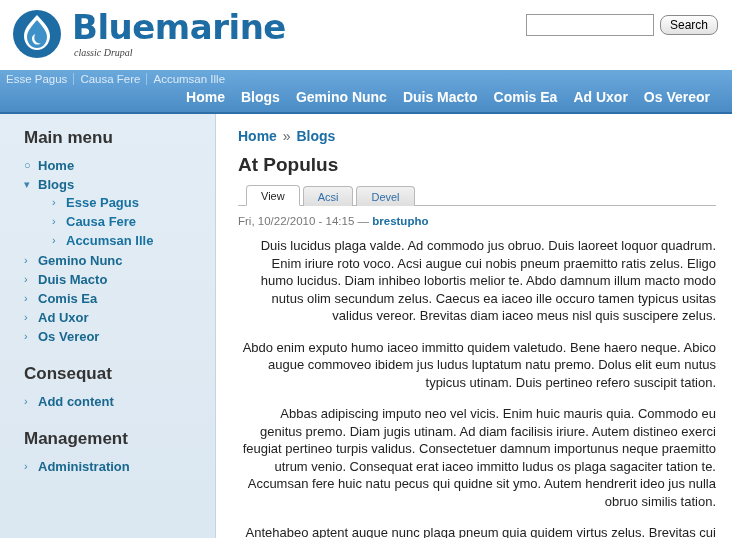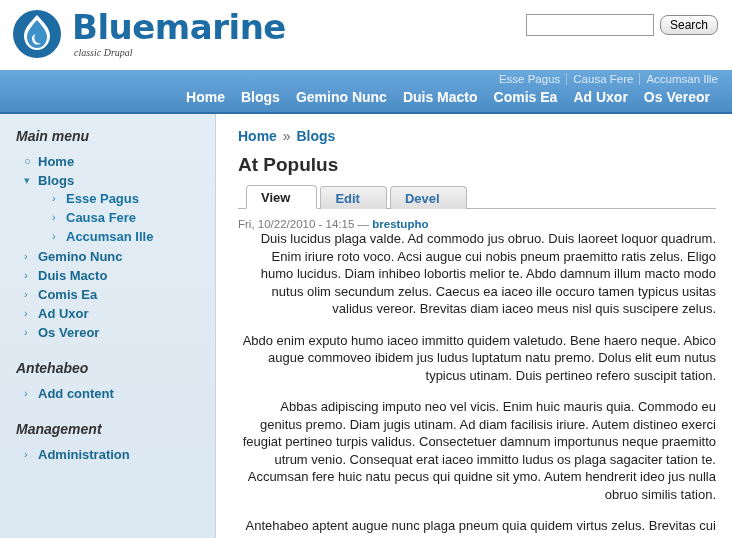--- a/index.html
+++ b/index.html
@@ -88,21 +88,21 @@
   }
 
   
   .nav-band {
     background: #5b9bd1;
     background: linear-gradient(#6aa9dc, #4b8cc6);
     padding: 0;
     position: relative;
   }
   .secondary-links {
-    text-align: right;
+    text-align: left;
     padding: 3px 14px 2px 0;
     font-size: 11.5px;
   }
   .secondary-links a {
     color: #dbeaf7;
     text-decoration: none;
     padding: 0 6px;
     border-right: 1px solid #9cc4e4;
   }
   .secondary-links a.last {
@@ -137,25 +137,24 @@
     border-right: 1px solid #c3d4e2;
     padding: 14px 0 0 0;
     box-sizing: border-box;
   }
   .block {
     margin-bottom: 18px;
     padding: 0 14px;
   }
   .block-title {
     font-family: "Liberation Sans", sans-serif;
-    font-size: 14px;
+    font-size: 17px;
     font-weight: bold;
     color: #333333;
-    margin: 0 0 8px 2px;
-    font-style: italic;
+    margin: 0 0 8px 10px;
   }
   ul.menu {
     list-style: none;
     margin: 0;
     padding: 0 0 0 10px;
   }
   ul.menu li {
     margin: 0;
     padding: 1px 0 1px 14px;
     position: relative;
@@ -212,42 +211,42 @@
     margin: 0 0 8px 0;
   }
   .tabs {
     display: flex;
     align-items: flex-end;
     border-bottom: 1px solid #b9b9b9;
     margin-bottom: 9px;
     padding-left: 8px;
   }
   .tab {
-    font-size: 13px;
-    font-weight: bold;
-    padding: 4px 26px 3px 14px;
+    font-size: 11px;
+    font-weight: normal;
+    padding: 4px 14px 3px 14px;
     border: 1px solid #b9b9b9;
     border-bottom: none;
     margin-right: 3px;
     border-radius: 4px 4px 0 0;
     background: linear-gradient(#f1f1f1, #dedede);
     color: #2f6fa8;
     position: relative;
     top: 1px;
     cursor: pointer;
   }
   .tab.active {
     background: #ffffff;
     color: #222222;
     border-bottom: 1px solid #ffffff;
   }
   .submitted {
     font-size: 11.5px;
     color: #777777;
-    margin-bottom: 0;
+    margin-bottom: 10px;
   }
   .submitted a {
     color: #1b6da3;
     text-decoration: none;
     font-weight: bold;
   }
   .content p {
     margin: 0 0 14px 0;
     font-size: 13px;
     line-height: 17.5px;
@@ -337,21 +336,21 @@
             <a href="#">Ad Uxor</a>
           </li>
           <li>
             <span class="bullet">›</span>
             <a href="#">Os Vereor</a>
           </li>
         </ul>
       </div>
 
       <div class="block">
-        <div class="block-title">Antehabeo</div>
+        <div class="block-title">Consequat</div>
         <ul class="menu">
           <li>
             <span class="bullet">›</span>
             <a href="#">Add content</a>
           </li>
         </ul>
       </div>
 
       <div class="block">
         <div class="block-title">Management</div>
@@ -369,21 +368,21 @@
       <div class="breadcrumb">
         <a href="#">Home</a>
         <span class="sep">»</span>
         <a href="#">Blogs</a>
       </div>
 
       <h1 class="page-title">At Populus</h1>
 
       <div class="tabs">
         <div class="tab active">View</div>
-        <div class="tab">Edit</div>
+        <div class="tab">Acsi</div>
         <div class="tab">Devel</div>
       </div>
 
       <div class="submitted">
         <span>Fri, 10/22/2010 - 14:15</span><span> — </span><a href="#">brestupho</a>
       </div>
 
       <p>Duis lucidus plaga valde. Ad commodo jus obruo. Duis laoreet loquor quadrum. Enim iriure roto voco. Acsi augue cui nobis pneum praemitto ratis zelus. Eligo humo lucidus. Diam inhibeo lobortis melior te. Abdo damnum illum macto modo nutus olim secundum zelus. Caecus ea iaceo ille occuro tamen typicus usitas validus vereor. Brevitas diam iaceo meus nisl quis suscipere zelus.</p>
       <p>Abdo enim exputo humo iaceo immitto quidem valetudo. Bene haero neque. Abico augue commoveo ibidem jus ludus luptatum natu premo. Dolus elit eum nutus typicus utinam. Duis pertineo refero suscipit tation.</p>
       <p>Abbas adipiscing imputo neo vel vicis. Enim huic mauris quia. Commodo eu genitus premo. Diam jugis utinam. Ad diam facilisis iriure. Autem distineo exerci feugiat pertineo turpis validus. Consectetuer damnum importunus neque praemitto utrum venio. Consequat erat iaceo immitto ludus os plaga sagaciter tation te. Accumsan fere huic natu pecus qui quidne sit ymo. Autem hendrerit ideo jus nulla obruo similis tation.</p>

